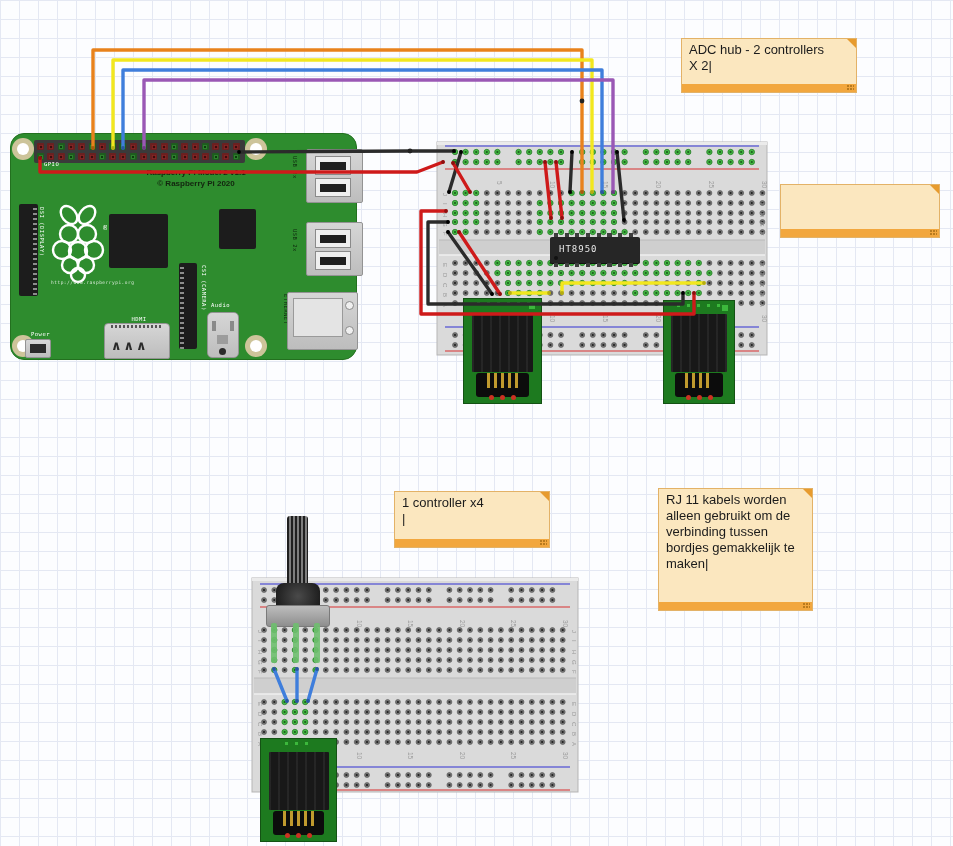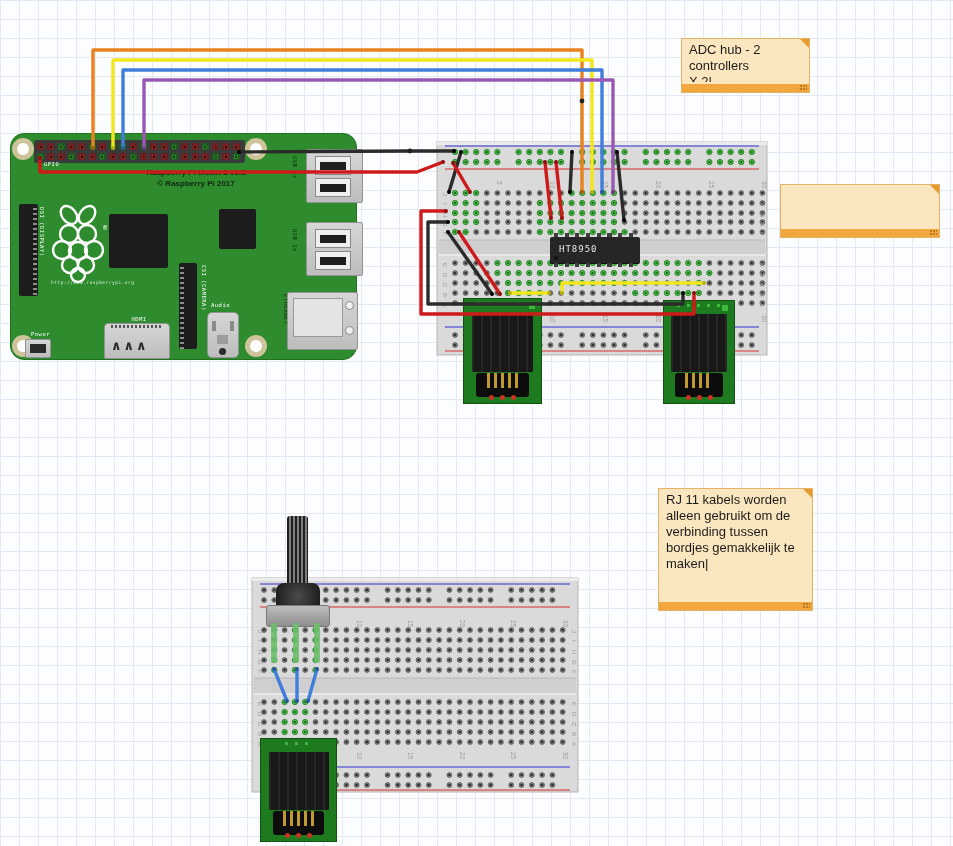--- a/index.html
+++ b/index.html
@@ -75,21 +75,21 @@
 
   
   .note{position:absolute;background:#fbe7bf;border:1px solid #e3b267;z-index:5;
         font:13px/16px "Liberation Sans",sans-serif;color:#1b1b1b;box-sizing:border-box;}
   .note-text{position:absolute;left:7px;top:3px;right:13px;bottom:10px;white-space:pre-line;overflow:hidden;}
   .note-bar{position:absolute;left:0;right:0;bottom:0;height:8px;background:#f2a73e;}
   .note-fold{position:absolute;top:0;right:0;width:0;height:0;
              border-top:9px solid #e79b2e;border-left:9px solid transparent;}
   .note-grip{position:absolute;right:2px;bottom:1px;width:7px;height:6px;
      background:radial-gradient(circle 0.8px at 1px 1px,#b97b1e 99%,transparent);background-size:3px 3px;}
-  .note1{left:681px;top:38px;width:129px;height:55px;}
+  .note1{left:681px;top:38px;width:176px;height:55px;}
   .note2{left:780px;top:184px;width:160px;height:54px;}
   .note3{left:394px;top:491px;width:156px;height:57px;}
   .note4{left:615px;top:488px;width:155px;height:123px;margin-left:43px;}
 </style>
 </head>
 <body>
 
 <div id="canvas">
 
   <svg id="bb-layer" class="layer">
@@ -1918,21 +1918,21 @@
           <i></i>
         </span>
         <span class="pin green" style="left: 198.7px; top: 13px;">
           <i></i>
         </span>
       </div>
     <span class="pi-tiny" style="left:33px;top:27px;">GPIO</span>
 
     <div class="pi-title">
       <div>Raspberry Pi Model 2 v1.1</div>
-      <div>© Raspberry Pi 2017</div>
+      <div>© Raspberry Pi 2020</div>
     </div>
 
     <div class="blackpart ticks-r" style="left:8px;top:70px;width:19px;height:92px;"></div>
     <span class="pi-tiny vlabel" style="left:34px;top:73px;">DSI (DISPLAY)</span>
 
     <svg style="position:absolute;left:38px;top:70px;" width="58" height="80" viewBox="0 0 58 80">
       <g fill="none" stroke="#ffffff" stroke-width="2.4">
         <ellipse cx="20" cy="11" rx="7" ry="10" transform="rotate(-38 20 11)"></ellipse>
         <ellipse cx="38" cy="11" rx="7" ry="10" transform="rotate(38 38 11)"></ellipse>
         <circle cx="20" cy="30" r="9"></circle>
@@ -2106,20 +2106,28 @@
     <div class="note-bar">
         <div class="note-grip"></div>
       </div>
   </div>
   <div class="note note2">
     <div class="note-fold"></div>
     <div class="note-bar">
         <div class="note-grip"></div>
       </div>
   </div>
+  <div class="note note3">
+    <div class="note-fold"></div>
+    <div class="note-text">1 controller  x4
+|</div>
+    <div class="note-bar">
+        <div class="note-grip"></div>
+      </div>
+  </div>
   <div class="note note4">
     <div class="note-fold"></div>
     <div class="note-text">RJ 11 kabels worden alleen gebruikt om de verbinding tussen bordjes gemakkelijk te maken|</div>
     <div class="note-bar">
         <div class="note-grip"></div>
       </div>
   </div>
 
 </div>
 

